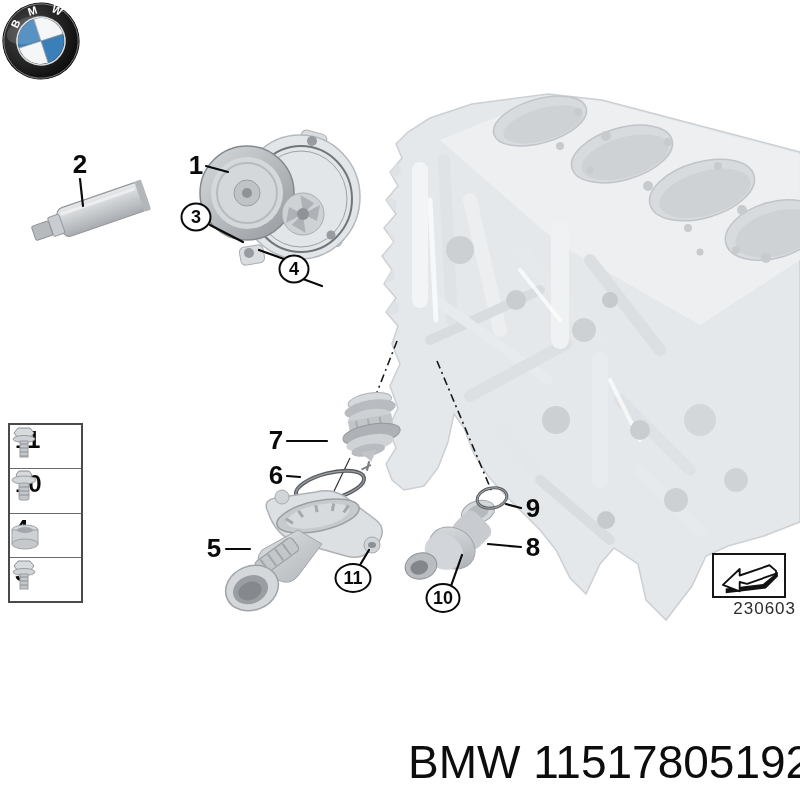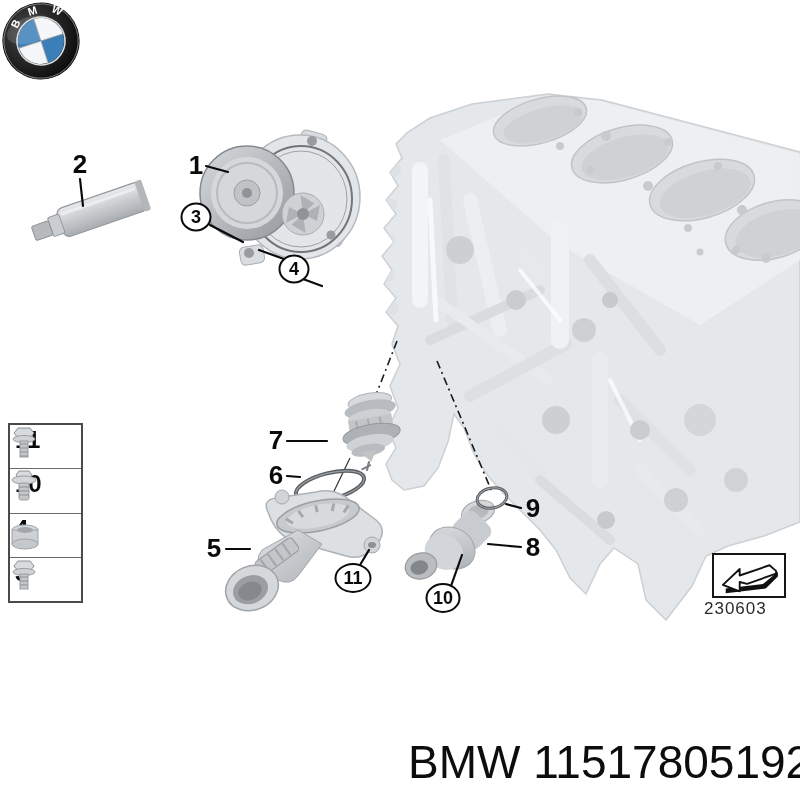--- a/index.html
+++ b/index.html
@@ -13,21 +13,21 @@
     background:#fff;border:2.5px solid #0a0a0a;border-radius:50%;
     font-weight:bold;font-size:18px;color:#0a0a0a;}
   #legend{position:absolute;left:8px;top:423px;width:71px;height:176px;
     background:#fff;border:2px solid #4a4a4a;display:flex;flex-direction:column;}
   .legend-row{flex:1;position:relative;border-bottom:1px solid #6a6a6a;}
   .legend-row:last-child{border-bottom:none;}
   .legend-num{position:absolute;left:5px;top:1px;font-weight:bold;font-size:24px;color:#0a0a0a;}
   .legend-icon{position:absolute;right:6px;top:4px;}
   #stamp-box{position:absolute;left:712px;top:553px;width:74px;height:45px;
     background:#fff;border:2px solid #161616;box-sizing:border-box;}
-  #stamp-code{position:absolute;left:704px;top:599px;width:92px;text-align:left;
+  #stamp-code{position:absolute;left:704px;top:599px;width:92px;text-align:right;
     font-size:17px;color:#2b2b2b;letter-spacing:1px;}
   #part-number{position:absolute;left:408px;top:735px;font-size:46px;color:#0d0d0d;
     white-space:nowrap;}
   #roundel{position:absolute;left:4px;top:716px;width:82px;height:82px;}
 </style>
 </head>
 <body>
 
 <div id="stage">
 

